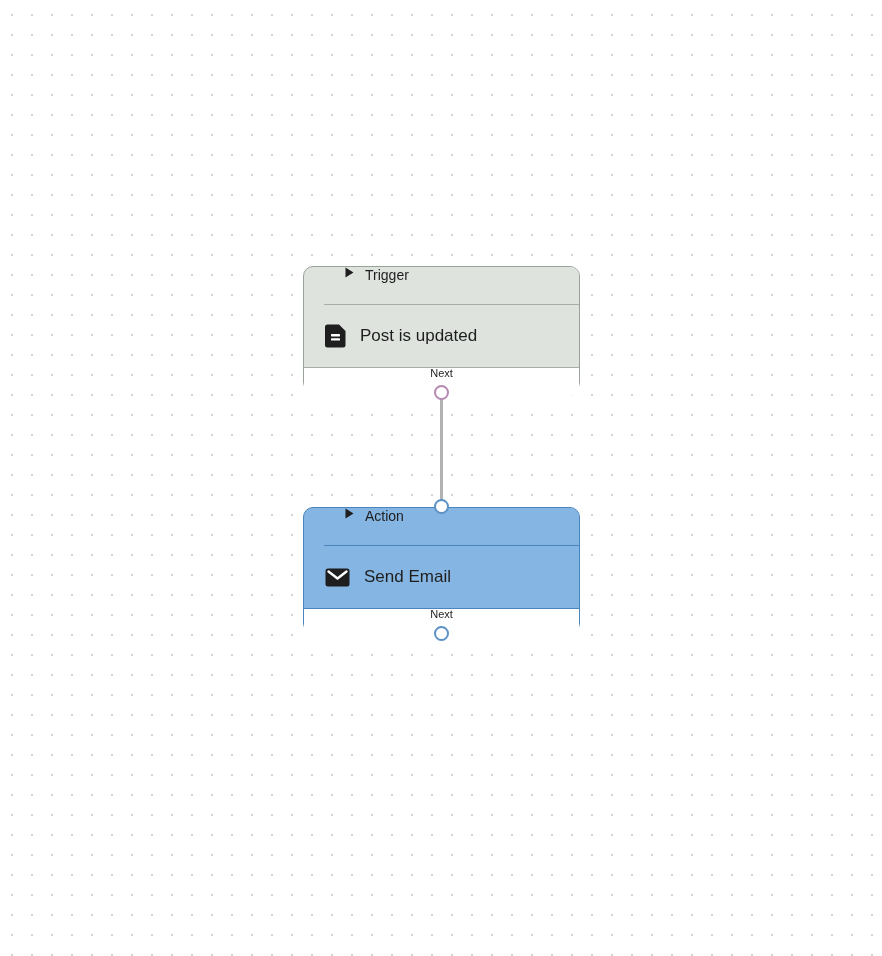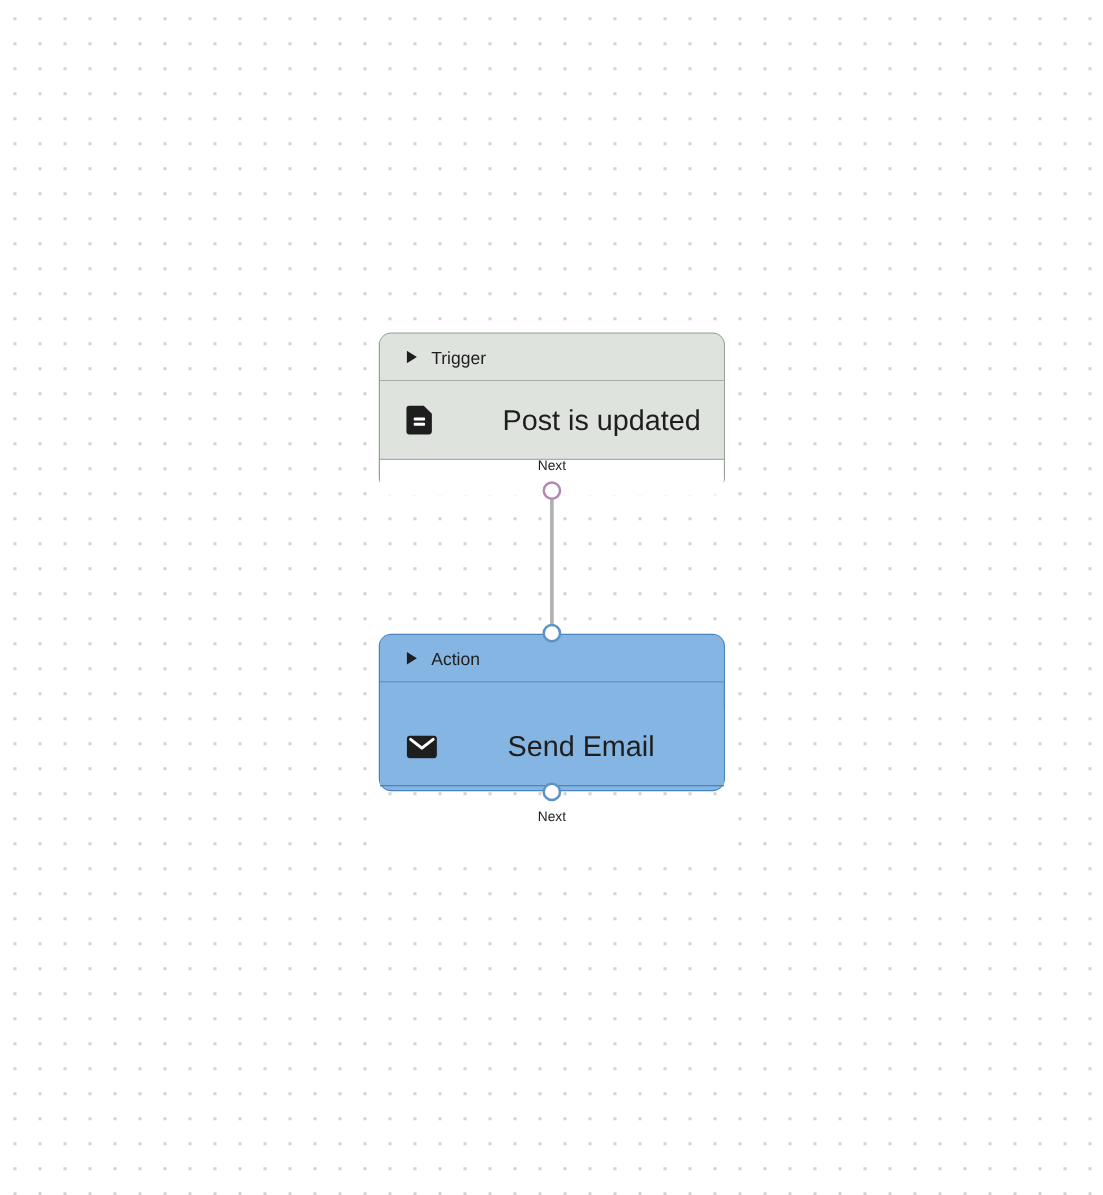--- a/index.html
+++ b/index.html
@@ -36,26 +36,27 @@
     position: absolute;
     left: 303px;
     width: 277px;
     height: 126px;
     border-radius: 10px;
     display: flex;
     flex-direction: column;
   }
   .node-header {
     display: flex;
-    align-items: center;
+    align-items: flex-start;
     gap: 11px;
     height: 38px;
     padding: 0 0 0 21px;
     border-radius: 8.5px 8.5px 0 0;
     flex: 0 0 auto;
+    margin-left: 20px;
   }
   .node-body {
     display: flex;
     align-items: center;
     gap: 14px;
     height: 63px;
     padding: 0 0 0 21px;
     flex: 0 0 auto;
   }
   .node-footer {
@@ -66,31 +67,31 @@
     align-items: center;
     justify-content: center;
   }
   .footer-label {
     font-size: 11px;
     line-height: 1;
     color: #1e1e1e;
     padding-bottom: 17px;
   }
   .type-label { font-size: 14px; }
-  .node-title { font-size: 23px; margin-left: 42px; }
+  .node-title { font-size: 17px; }
   .disclosure { display: flex; align-items: center; }
   .node-icon { display: flex; align-items: center; }
 
   
   .node-trigger { top: 266px; border: 1.5px solid #98a298; background: #dee3de; }
   .node-trigger .node-header { background: #dee3de; border-bottom: 1.5px solid #a6aea6; }
   .node-trigger .node-body   { background: #dee3de; border-bottom: 1.5px solid #a6aea6; }
 
   
-  .node-action { top: 507px; border: 1.5px solid #4a84bc; background: #85b5e2; gap: 20px; }
+  .node-action { top: 507px; border: 1.5px solid #4a84bc; background: #85b5e2; }
   .node-action .node-header { background: #85b5e2; border-bottom: 1.5px solid #4a84bc; }
   .node-action .node-body   { background: #85b5e2; border-bottom: 1.5px solid #4a84bc; padding-left: 21px; }
 
   
   .port {
     position: absolute;
     left: 50%;
     width: 15px;
     height: 15px;
     margin-left: -7.5px;

